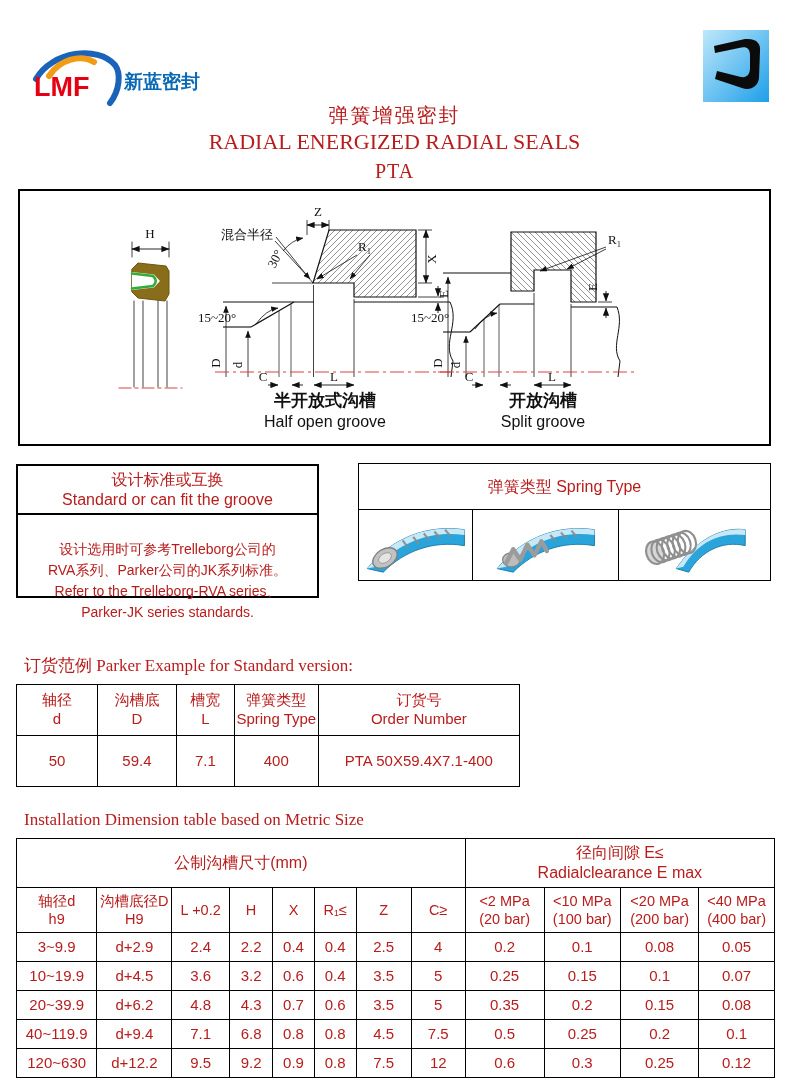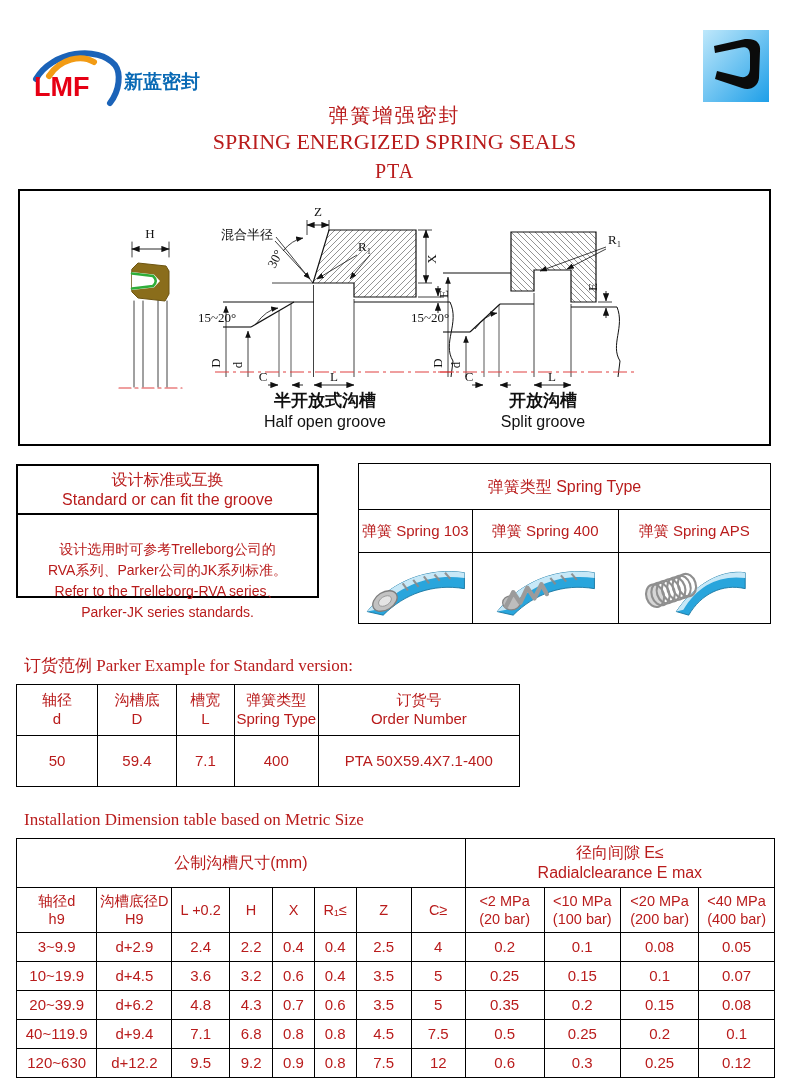--- a/index.html
+++ b/index.html
@@ -70,21 +70,21 @@
       <linearGradient id="icbg" x1="0" y1="0" x2="1" y2="1">
         <stop offset="0" stop-color="#bfe8fb"></stop>
           <stop offset="1" stop-color="#1e9fe8"></stop>
       </linearGradient>
     </defs>
     <rect x="0" y="0" width="66" height="72" fill="url(#icbg)"></rect>
     <path d="M11,16 L42,9 C54,8 58,14 57,21 L56,48 C55,57 47,61 39,58 L12,49 L14,41 L38,47 C45,48 47,43 47,38 L47,25 C47,18 43,16 36,18 L12,23 Z" fill="#0b0b0b"></path>
   </svg>
 
   <div class="abs center serif title-cn">弹簧增强密封</div>
-  <div class="abs center serif title-en">SPRING ENERGIZED SPRING SEALS</div>
+  <div class="abs center serif title-en">RADIAL ENERGIZED RADIAL SEALS</div>
   <div class="abs center serif title-series">PTA</div>
 
   <div class="abs diagram-box">
     <svg width="749" height="253" viewBox="0 0 749 253">
       <defs>
         <pattern id="h1" width="6" height="6" patternUnits="userSpaceOnUse">
           <path d="M0,6 L6,0" stroke="#666" stroke-width="0.7"></path>
         </pattern>
         <pattern id="h2" width="6" height="6" patternUnits="userSpaceOnUse">
           <path d="M0,0 L6,6" stroke="#666" stroke-width="0.7"></path>
@@ -232,25 +232,20 @@
 
   <table class="abs spring-table">
     <colgroup>
         <col style="width:27.6%">
         <col style="width:35.4%">
         <col style="width:37%">
       </colgroup>
     <tbody>
         <tr class="spring-title-row">
       <th colspan="3">弹簧类型 Spring Type</th>
-    </tr>
-    <tr class="spring-label-row">
-      <td>弹簧 Spring 103</td>
-      <td>弹簧 Spring 400</td>
-      <td>弹簧 Spring APS</td>
     </tr>
     <tr class="spring-img-row">
       <td>
         <svg width="106" height="62" viewBox="0 0 120 66">
           <path d="M6,62 C34,26 76,12 116,18 L116,36 C80,30 48,42 24,66 Z" fill="#29a5dc" stroke="#15749f" stroke-width="1"></path>
           <path d="M6,62 C34,26 76,12 116,18 L116,24 C80,19 46,30 16,60 Z" fill="#c7e8f7"></path>
           <g stroke="#8a8a8a" stroke-width="2.4" opacity="0.9">
             <line x1="46" y1="30" x2="52" y2="38"></line>
                 <line x1="58" y1="26" x2="64" y2="34"></line>
             <line x1="70" y1="22" x2="76" y2="30"></line>

